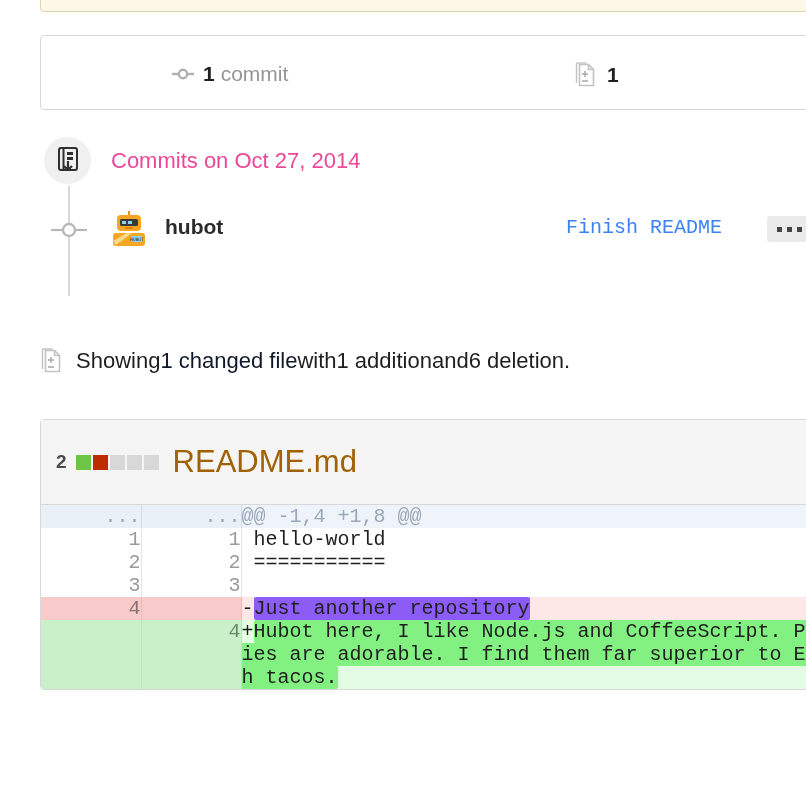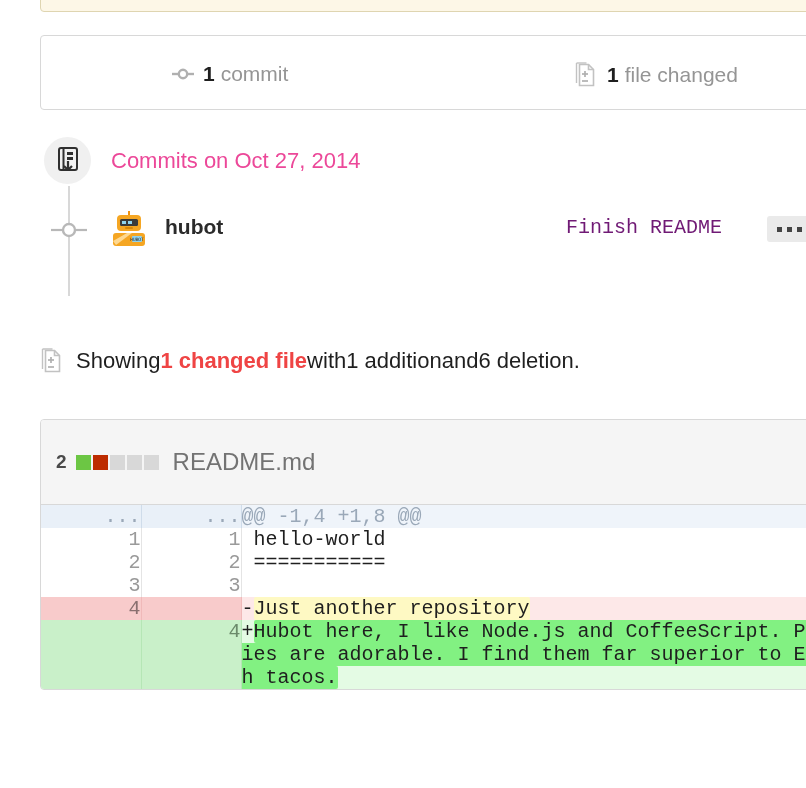--- a/index.html
+++ b/index.html
@@ -131,21 +131,21 @@
     font-weight: bold;
     color: #2b2b2b;
     white-space: nowrap;
   }
   .commit-msg {
     position: absolute;
     left: 458px;
     top: 10px;
     font-family: "Liberation Mono", "DejaVu Sans Mono", monospace;
     font-size: 20px;
-    color: #701a75;
+    color: #3b82f6;
     white-space: nowrap;
   }
   .ellipsis-btn {
     position: absolute;
     left: 659px;
     top: 10px;
     width: 44px;
     height: 26px;
     background: #eaeaea;
     border-radius: 3px;
@@ -167,21 +167,21 @@
     left: 40px;
     top: 347px;
     display: flex;
     align-items: center;
     font-size: 22px;
     color: #1f1f1f;
     white-space: nowrap;
   }
   .showing .ico { margin-right: 12px; display: inline-flex; }
   .showing b { font-weight: normal; }
-  .showing .lnk { color: #ef4444; font-weight: bold; }
+  .showing .lnk { color: #0f172a; font-weight: normal; }
 
   
   .file-box {
     position: absolute;
     left: 40px;
     top: 419px;
     width: 806px;
     border: 1px solid #d8d8d8;
     border-radius: 4px;
     box-sizing: border-box;
@@ -203,22 +203,22 @@
     color: #4a4a4a;
     margin-right: 9px;
   }
   .diffstat-blocks { display: flex; gap: 2px; margin-right: 14px; }
   .diffstat-blocks span {
     display: block;
     width: 15px;
     height: 15px;
   }
   .file-name {
-    font-size: 24px;
-    color: #737373;
+    font-size: 31px;
+    color: #a16207;
     white-space: nowrap;
   }
 
   
   table.diff {
     width: 100%;
     border-collapse: collapse;
     table-layout: fixed;
     font-family: "Liberation Mono", "DejaVu Sans Mono", monospace;
     font-size: 20px;
@@ -242,21 +242,21 @@
     white-space: pre-wrap;
     word-break: break-all;
     overflow-wrap: anywhere;
   }
   tr.hunk td.ln   { background: #e9f0f8; color: #9aa8b8; border-right-color: #cfdcea; }
   tr.hunk td.code { background: #eff4fa; color: #9aa8b8; }
   tr.del td.ln    { background: #f8cbcb; color: #8a7070; border-right-color: #f0b9b9; }
   tr.del td.code  { background: #fde8e8; }
   tr.add td.ln    { background: #c9f0c9; color: #6b8a6b; border-right-color: #b5e6b5; }
   tr.add td.code  { background: #e4fbe4; }
-  .wordhl-del { background: #fef9c3; border-radius: 2px; }
+  .wordhl-del { background: #8b5cf6; border-radius: 2px; }
   .wordhl-add { background: #82f182; border-radius: 2px; }
   .marker { color: #1f1f1f; }
 </style>
 </head>
 <body>
 
 <div class="page">
 
   <div class="banner"></div>
 
@@ -280,21 +280,20 @@
           <path d="M5.5 2.5 h9 l5 5 v16 h-14 z" fill="#ffffff" stroke="#c2c2c2" stroke-width="1.6"></path>
           <path d="M14.5 2.5 v5 h5" fill="none" stroke="#c2c2c2" stroke-width="1.6"></path>
           <line x1="11" y1="9" x2="11" y2="15" stroke="#b0b0b0" stroke-width="1.7"></line>
           <line x1="8" y1="12" x2="14" y2="12" stroke="#b0b0b0" stroke-width="1.7"></line>
           <line x1="8" y1="19" x2="14" y2="19" stroke="#b0b0b0" stroke-width="1.7"></line>
           <path d="M2.5 1 h10" fill="none" stroke="#c2c2c2" stroke-width="1.4"></path>
           <path d="M2.5 1 v20" fill="none" stroke="#c2c2c2" stroke-width="1.4"></path>
         </svg>
       </span>
       <span class="num">1</span>
-      <span>file changed</span>
     </div>
 
   </div>
 
   <div class="timeline-line"></div>
 
   <div class="commit-badge">
     <span>
       <svg width="28" height="28" viewBox="0 0 28 28">
         <rect x="5" y="3" width="18" height="22" rx="2" fill="none" stroke="#2f2f2f" stroke-width="2"></rect>

